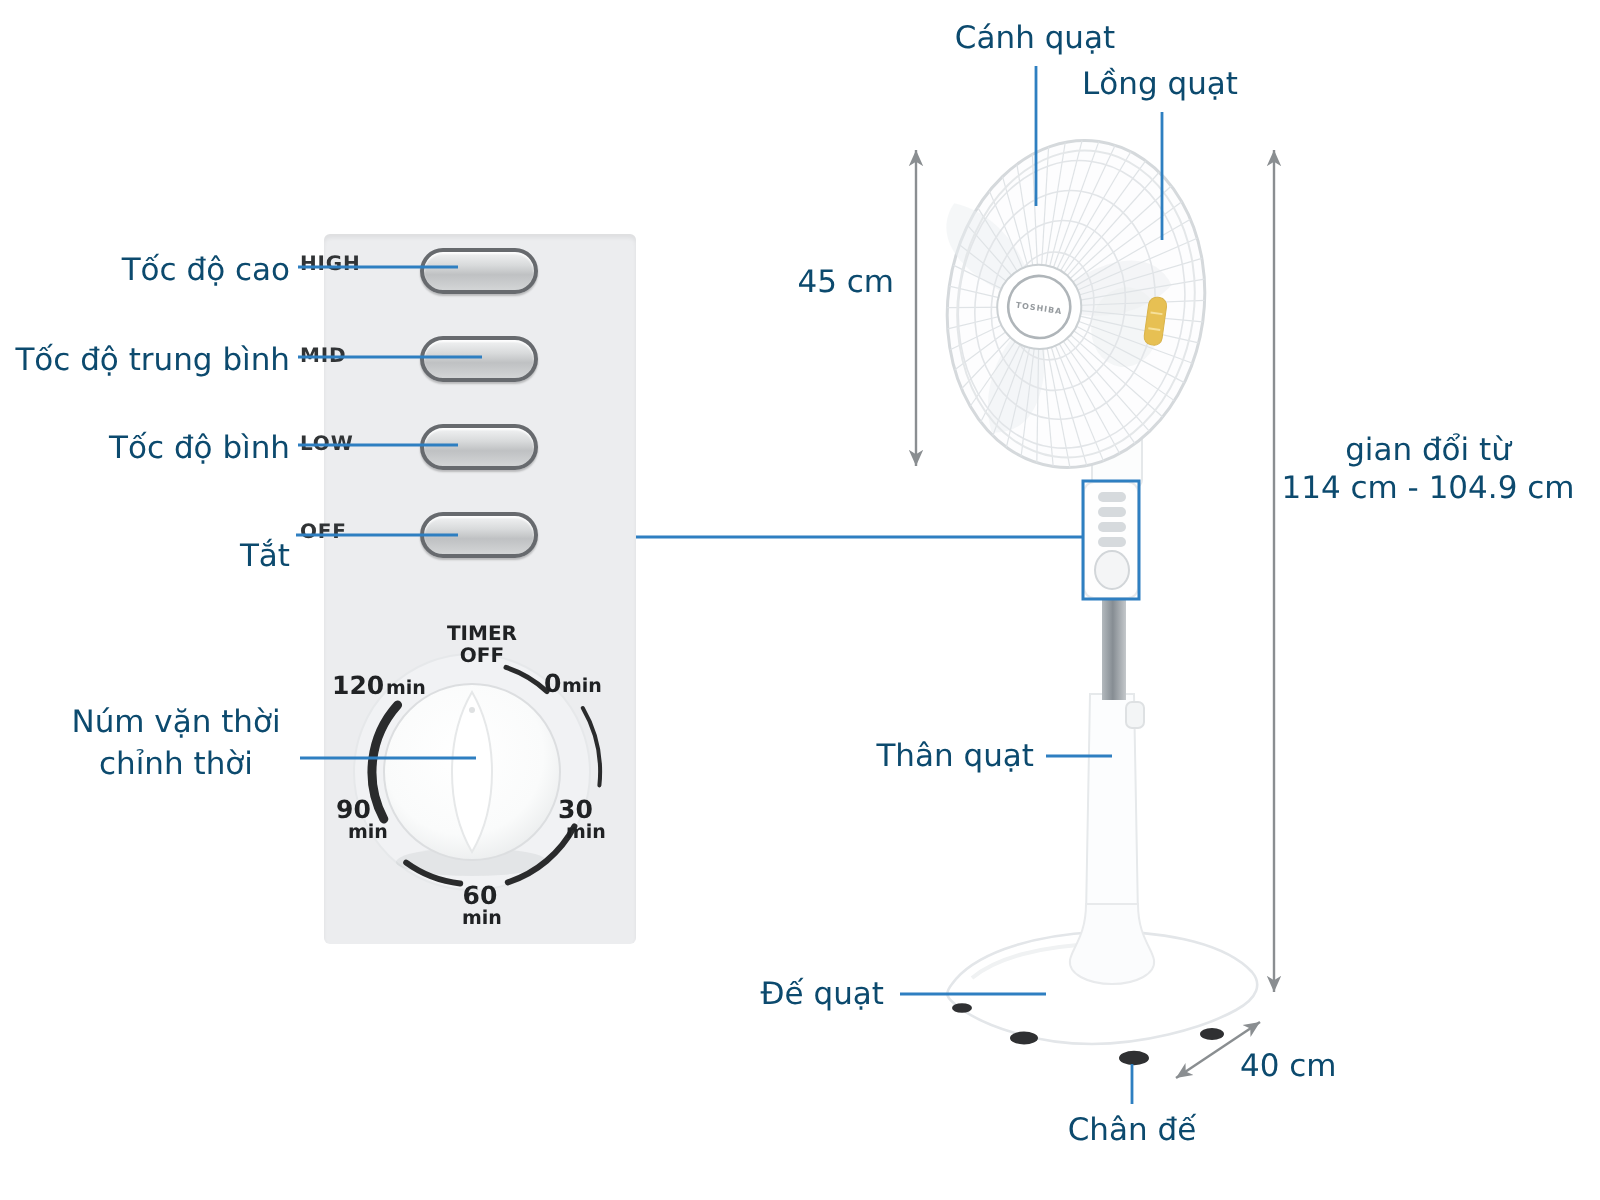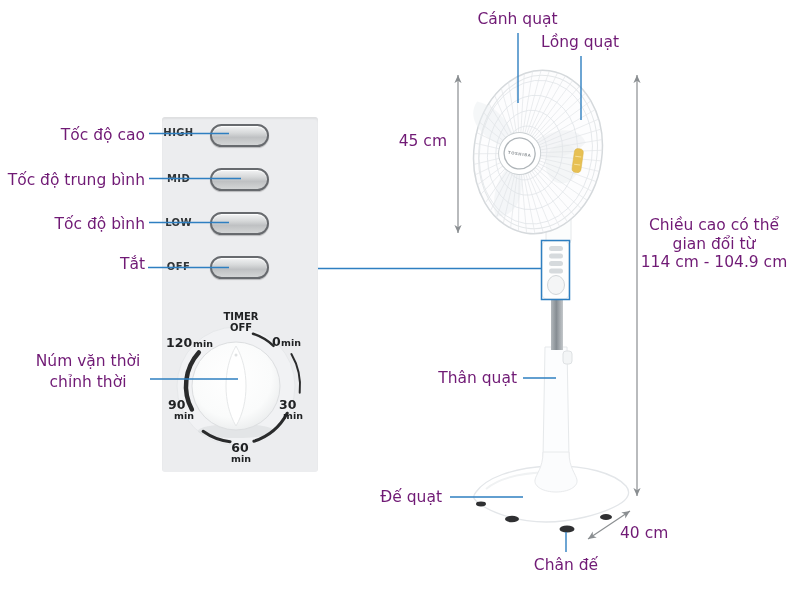--- a/index.html
+++ b/index.html
@@ -3,68 +3,67 @@
 <meta charset="utf-8">
 <style>
   html,body{margin:0;padding:0;background:#fff;}
   .stage{position:relative;width:800px;height:600px;background:#fff;overflow:hidden;
          font-family:"DejaVu Sans","Liberation Sans",sans-serif;}
   .abs{position:absolute;}
   
   .panel{left:162px;top:117px;width:156px;height:355px;background:linear-gradient(180deg,#e9eaec 0%,#eceder 30%,#ecedef 100%);
          background-color:#ecedef;border-radius:3px;box-shadow:inset 0 2px 2px rgba(0,0,0,.06);}
   
-  .lbl{color:#701a75;font-size:15.5px;line-height:20px;white-space:nowrap;}
+  .lbl{color:#0c4a6e;font-size:15.5px;line-height:20px;white-space:nowrap;}
   .r{text-align:right;} .c{text-align:center;}
   
   .btn{width:59px;height:23px;left:210px;border-radius:12px;border:2px solid #676a6e;box-sizing:border-box;
        background:linear-gradient(180deg,#f2f3f4 0%,#d8dadb 35%,#bfc1c3 60%,#d3d5d6 100%);
        box-shadow:inset 0 1px 1px rgba(255,255,255,.9),0 1px 1px rgba(0,0,0,.22);}
-  .btnlbl{left:150px;width:57px;text-align:center;font-size:10px;font-weight:bold;color:#313436;letter-spacing:.4px;}
+  .btnlbl{left:150px;width:57px;text-align:left;font-size:10px;font-weight:bold;color:#313436;letter-spacing:.4px;}
   
   svg.overlay{position:absolute;left:0;top:0;pointer-events:none;}
   #cage-lines line{stroke:#dfe3e6;stroke-width:.6;}
   #cage-lines ellipse{stroke:#e2e5e8;stroke-width:.8;fill:none;}
   .dialtxt{fill:#202224;font-weight:bold;font-family:"DejaVu Sans","Liberation Sans",sans-serif;}
   .arc{stroke:#2a2b2c;fill:none;stroke-linecap:round;}
   .blue{stroke:#2e7fc1;stroke-width:1.4;}
   .meas{stroke:#8a8e91;stroke-width:1.2;fill:none;}
 </style>
 </head>
 <body>
 
 <div class="stage">
 
   <div class="abs panel"></div>
 
   <div class="abs lbl r" style="left:0;width:145px;top:125px">Tốc độ cao</div>
   <div class="abs lbl r" style="left:0;width:145px;top:170px">Tốc độ trung bình</div>
   <div class="abs lbl r" style="left:0;width:145px;top:214px">Tốc độ bình</div>
-  <div class="abs lbl r" style="left:0;width:145px;top:254px">Tắt</div>
+  <div class="abs lbl r" style="left:0;width:145px;top:268px">Tắt</div>
 
   <div class="abs btnlbl" style="top:127px">HIGH</div>
   <div class="abs btnlbl" style="top:173px">MID</div>
   <div class="abs btnlbl" style="top:217px">LOW</div>
   <div class="abs btnlbl" style="top:261px">OFF</div>
 
   <div class="abs btn" style="top:124px"></div>
   <div class="abs btn" style="top:168px"></div>
   <div class="abs btn" style="top:212px"></div>
   <div class="abs btn" style="top:256px"></div>
 
   <div class="abs" style="left:12px;top:351px;width:152px">
     <div class="lbl c" style="line-height:21px">Núm vặn thời</div>
     <div class="lbl c" style="line-height:21px">chỉnh thời</div>
   </div>
 
   <div class="abs lbl c" style="left:455px;top:9px;width:125px">Cánh quạt</div>
   <div class="abs lbl c" style="left:520px;top:32px;width:120px">Lồng quạt</div>
   <div class="abs lbl r" style="left:378px;top:131px;width:69px">45 cm</div>
   <div class="abs" style="left:634px;top:216px;width:160px">
-    <div class="lbl c" style="line-height:18.5px">Chiều cao có thể</div>
     <div class="lbl c" style="line-height:18.5px">gian đổi từ</div>
     <div class="lbl c" style="line-height:18.5px">114 cm - 104.9 cm</div>
   </div>
   <div class="abs lbl r" style="left:420px;top:368px;width:97px">Thân quạt</div>
   <div class="abs lbl r" style="left:358px;top:487px;width:84px">Đế quạt</div>
   <div class="abs lbl c" style="left:528px;top:555px;width:76px">Chân đế</div>
   <div class="abs lbl" style="left:620px;top:523px;width:60px">40 cm</div>
 
   <svg class="overlay" width="800" height="600" viewBox="0 0 800 600">
     <defs>

